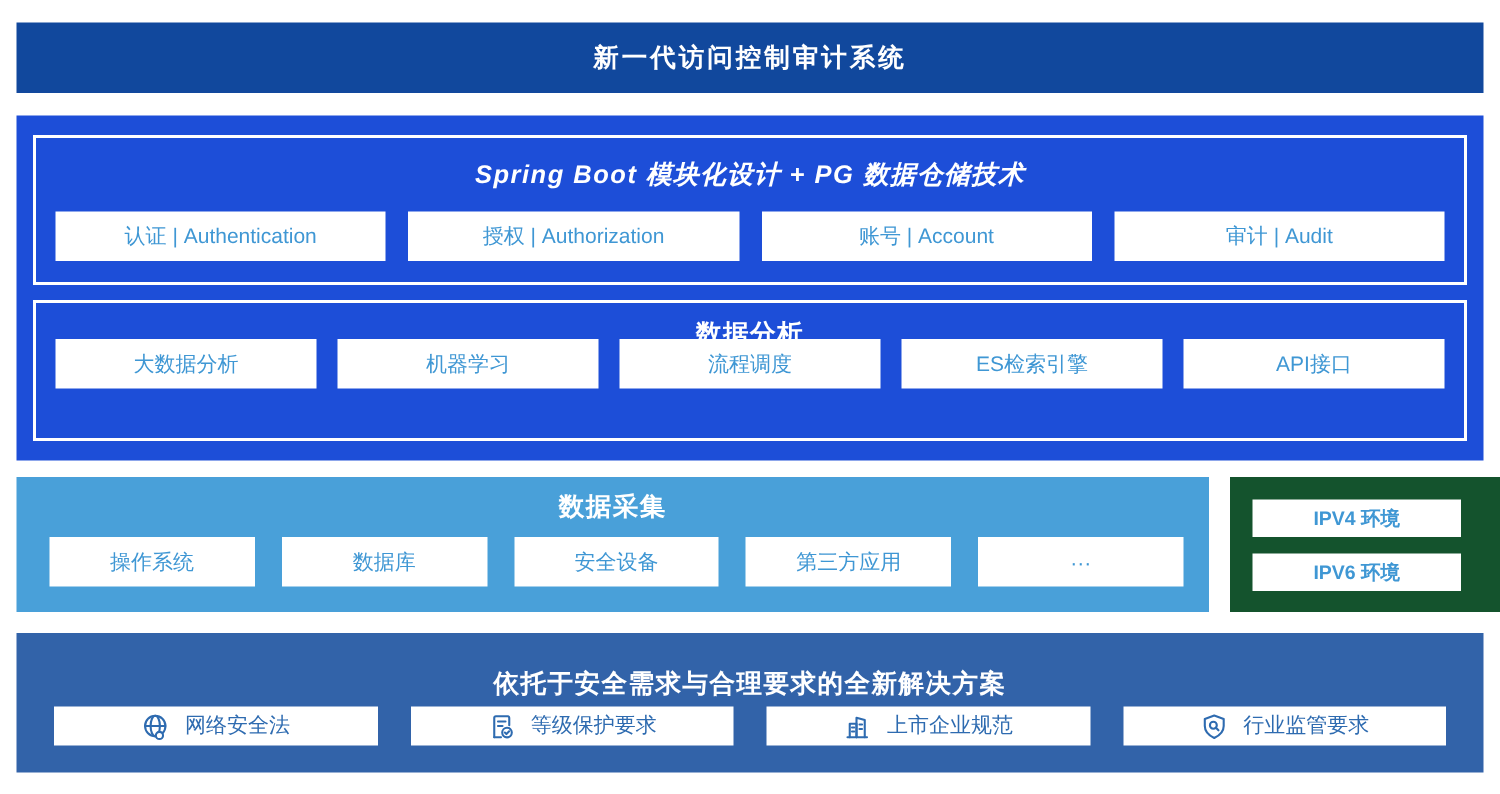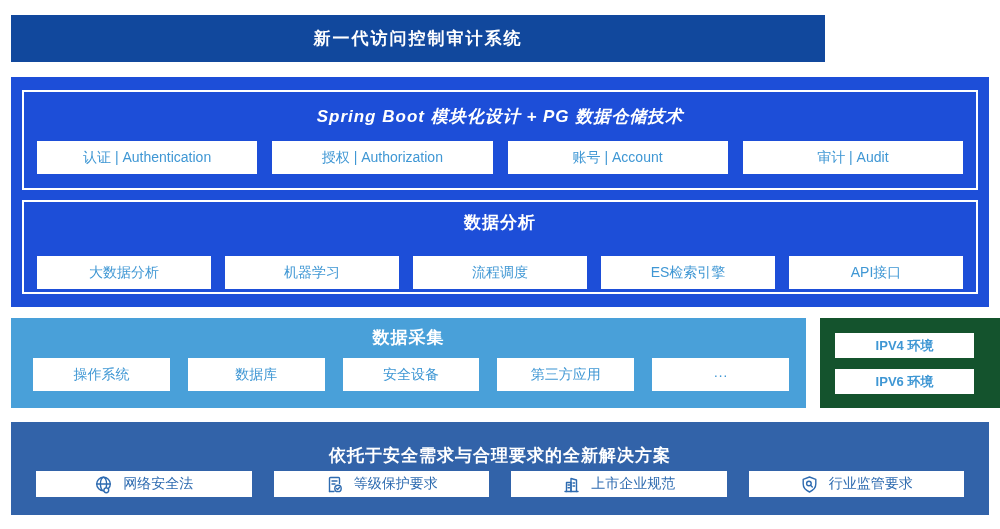--- a/index.html
+++ b/index.html
@@ -5,21 +5,21 @@
   * { margin: 0; padding: 0; box-sizing: border-box; }
   html, body { background: #ffffff; }
   body {
     font-family: "Liberation Sans", "DejaVu Sans", sans-serif;
     width: 1000px; height: 529px; position: relative; overflow: hidden;
   }
   .stage { position: absolute; left: 0; top: 0; width: 1000px; height: 529px; background: #ffffff; }
 
   
   .banner {
-    position: absolute; left: 11px; top: 15px; width: 814px; height: 47px;
+    position: absolute; left: 11px; top: 15px; width: 978px; height: 47px;
     background: #11489d; display: flex; align-items: center; justify-content: center;
   }
   .banner .title {
     color: #ffffff; font-size: 17px; font-weight: bold; letter-spacing: 2px;
   }
 
   
   .panel-a {
     position: absolute; left: 11px; top: 77px; width: 978px; height: 230px;
     background: #1d4ed8;
@@ -34,21 +34,21 @@
     text-align: center; color: #ffffff; font-weight: bold; font-size: 17px;
     letter-spacing: 1px;
   }
   .inner-modules .inner-title { margin-top: 13px; font-style: italic; }
   .inner-analysis .inner-title { margin-top: 9px; font-style: normal; }
 
   .box-row {
     position: absolute; left: 13px; right: 13px; display: flex;
   }
   .inner-modules .box-row { bottom: 14px; gap: 15px; }
-  .inner-analysis .box-row { bottom: 3px; gap: 14px; border-radius: 10px; }
+  .inner-analysis .box-row { bottom: 33px; gap: 14px; border-radius: 10px; }
 
   .white-box {
     flex: 1; height: 33px; background: #ffffff;
     display: flex; align-items: center; justify-content: center;
     color: #3f97d4; font-size: 14px; white-space: nowrap;
   }
 
   
   .panel-b {
     position: absolute; left: 11px; top: 318px; width: 795px; height: 90px;

